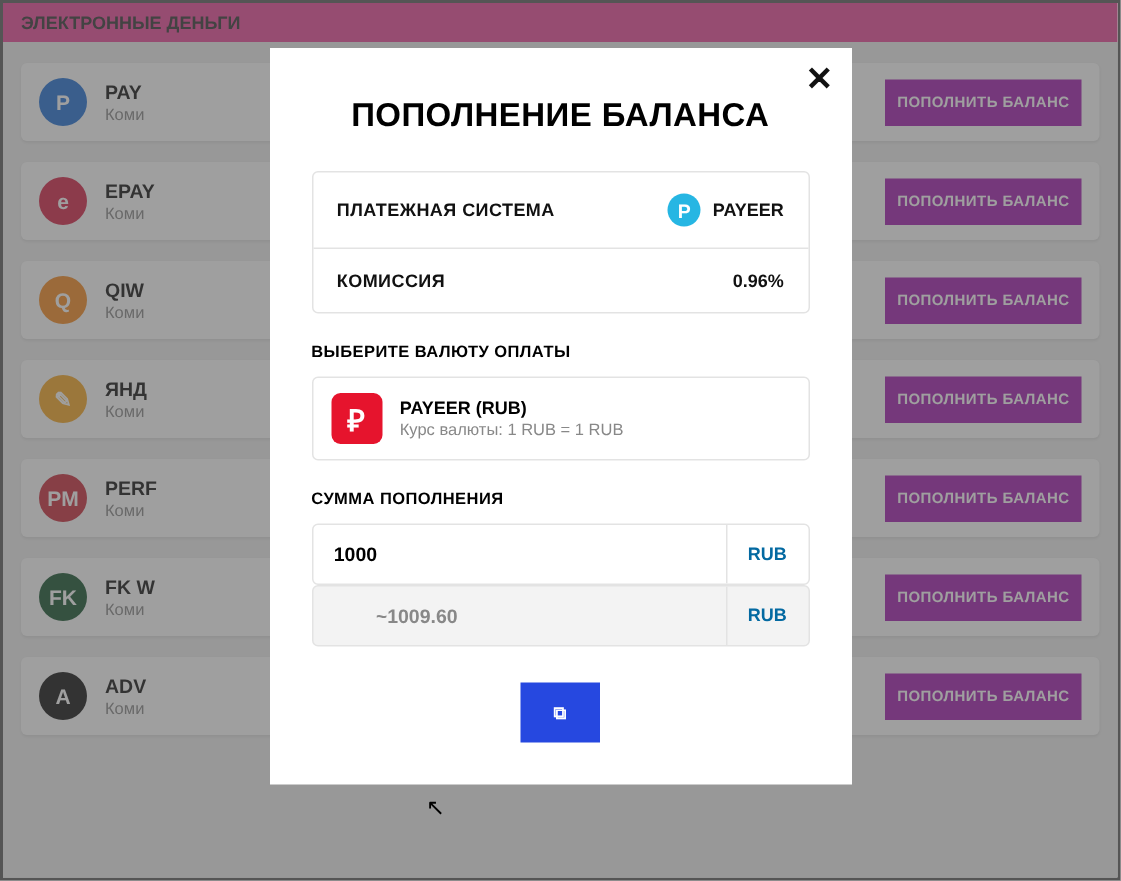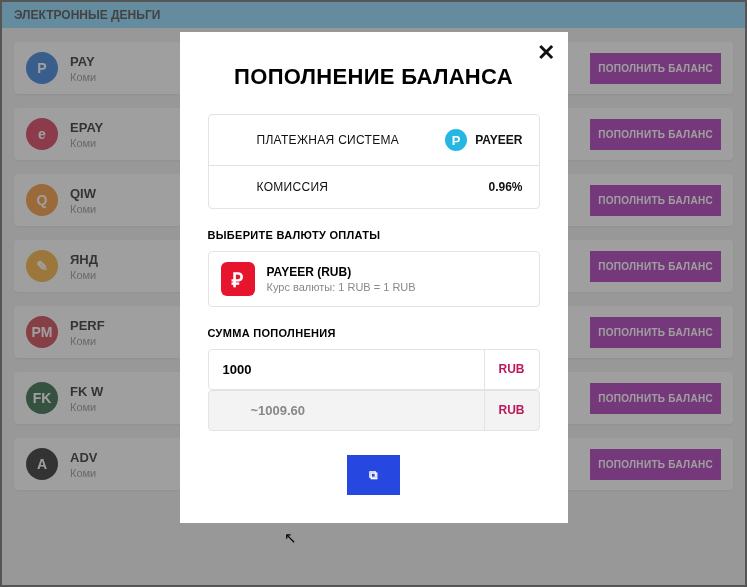--- a/index.html
+++ b/index.html
@@ -1,52 +1,52 @@
 <!DOCTYPE html>
 <html><head>
 <meta charset="utf-8">
 <style>
 * { margin: 0; padding: 0; box-sizing: border-box; font-family: Arial, sans-serif; }
 body { background: #f0f0f0; width: 747px; height: 587px; overflow: hidden; position: relative; border: 2px solid #555; }
 
-.section-header { background: #7dd3fc; padding: 6px 12px; font-size: 12px; font-weight: bold; color: #333; }
+.section-header { background: #ec4899; padding: 6px 12px; font-size: 12px; font-weight: bold; color: #333; }
 
 .payment-list { padding: 0 12px; }
 .payment-row { display: flex; align-items: center; background: #fff; border-radius: 4px; margin-top: 14px; padding: 10px 12px; box-shadow: 0 1px 2px rgba(0,0,0,0.08); }
 .pm-icon { width: 32px; height: 32px; border-radius: 50%; display: flex; align-items: center; justify-content: center; color: #fff; font-weight: bold; font-size: 14px; margin-right: 12px; flex-shrink: 0; }
 .pm-info { flex: 1; }
 .pm-name { font-size: 13px; font-weight: bold; color: #111; }
 .pm-sub { font-size: 11px; color: #888; margin-top: 2px; }
 .pm-timing { width: 130px; }
 .pm-instant { font-size: 12px; font-weight: bold; color: #111; }
 .pm-credit { font-size: 11px; color: #888; margin-top: 2px; }
 .pm-btn { background: #a21caf; color: #fff; font-size: 10px; font-weight: bold; padding: 10px 8px; border: none; cursor: pointer; letter-spacing: 0.3px; }
 
 .overlay { position: absolute; inset: 0; background: rgba(80,80,80,0.55); display: flex; justify-content: center; align-items: flex-start; }
 .modal { background: #fff; width: 388px; margin-top: 30px; padding: 24px 28px 28px; position: relative; }
 .close-x { position: absolute; top: 8px; right: 12px; font-size: 22px; font-weight: bold; cursor: pointer; color: #111; }
 .modal-title { font-size: 22px; font-weight: 900; text-align: center; margin: 8px 0 24px; letter-spacing: 0.3px; }
 
 .info-box { border: 1px solid #e3e3e3; border-radius: 4px; }
 .info-row { display: flex; justify-content: space-between; align-items: center; padding: 14px 16px; font-size: 12px; }
 .info-row + .info-row { border-top: 1px solid #e3e3e3; text-align: center; }
-.info-label { font-weight: normal; color: #111; letter-spacing: 0.3px; margin-left: 32px; }
+.info-label { font-weight: bold; color: #111; letter-spacing: 0.3px; }
 .info-val { display: flex; align-items: center; gap: 8px; font-weight: bold; color: #111; }
 .payeer-badge { width: 22px; height: 22px; border-radius: 50%; background: #26b6e3; color: #fff; display: flex; align-items: center; justify-content: center; font-size: 13px; font-weight: bold; }
 
 .field-label { font-size: 11px; font-weight: bold; margin: 20px 0 10px; letter-spacing: 0.3px; }
 
 .currency-box { border: 1px solid #e3e3e3; border-radius: 4px; display: flex; align-items: center; padding: 10px 12px; gap: 12px; }
 .ruble-badge { width: 34px; height: 34px; border-radius: 6px; background: #e6142d; color: #fff; display: flex; align-items: center; justify-content: center; font-size: 20px; font-weight: bold; }
 .curr-name { font-size: 12px; font-weight: bold; }
 .curr-rate { font-size: 11px; color: #888; margin-top: 2px; }
 
 .input-row { display: flex; border: 1px solid #e3e3e3; border-radius: 4px; overflow: hidden; }
 .input-row input { flex: 1; border: none; padding: 12px 14px; font-size: 13px; font-weight: bold; outline: none; background: transparent; }
-.input-suffix { padding: 12px 14px; font-size: 12px; font-weight: bold; color: #be185d; border-left: 1px solid #e3e3e3; }
+.input-suffix { padding: 12px 14px; font-size: 12px; font-weight: bold; color: #0369a1; border-left: 1px solid #e3e3e3; }
 .readonly { background: #f3f3f3; }
 .readonly input { color: #888; margin-left: 28px; }
 
 .submit-btn { display: flex; align-items: center; gap: 8px; margin: 24px auto 0; background: #2648e0; color: #fff; border: none; padding: 13px 22px; font-size: 12px; font-weight: bold; cursor: pointer; letter-spacing: 0.4px; }
 
 .arrows { position: absolute; inset: 0; pointer-events: none; z-index: 50; }
 .cursor { position: absolute; left: 282px; top: 527px; font-size: 15px; color: #000; }
 </style>
 </head>
 <body>

